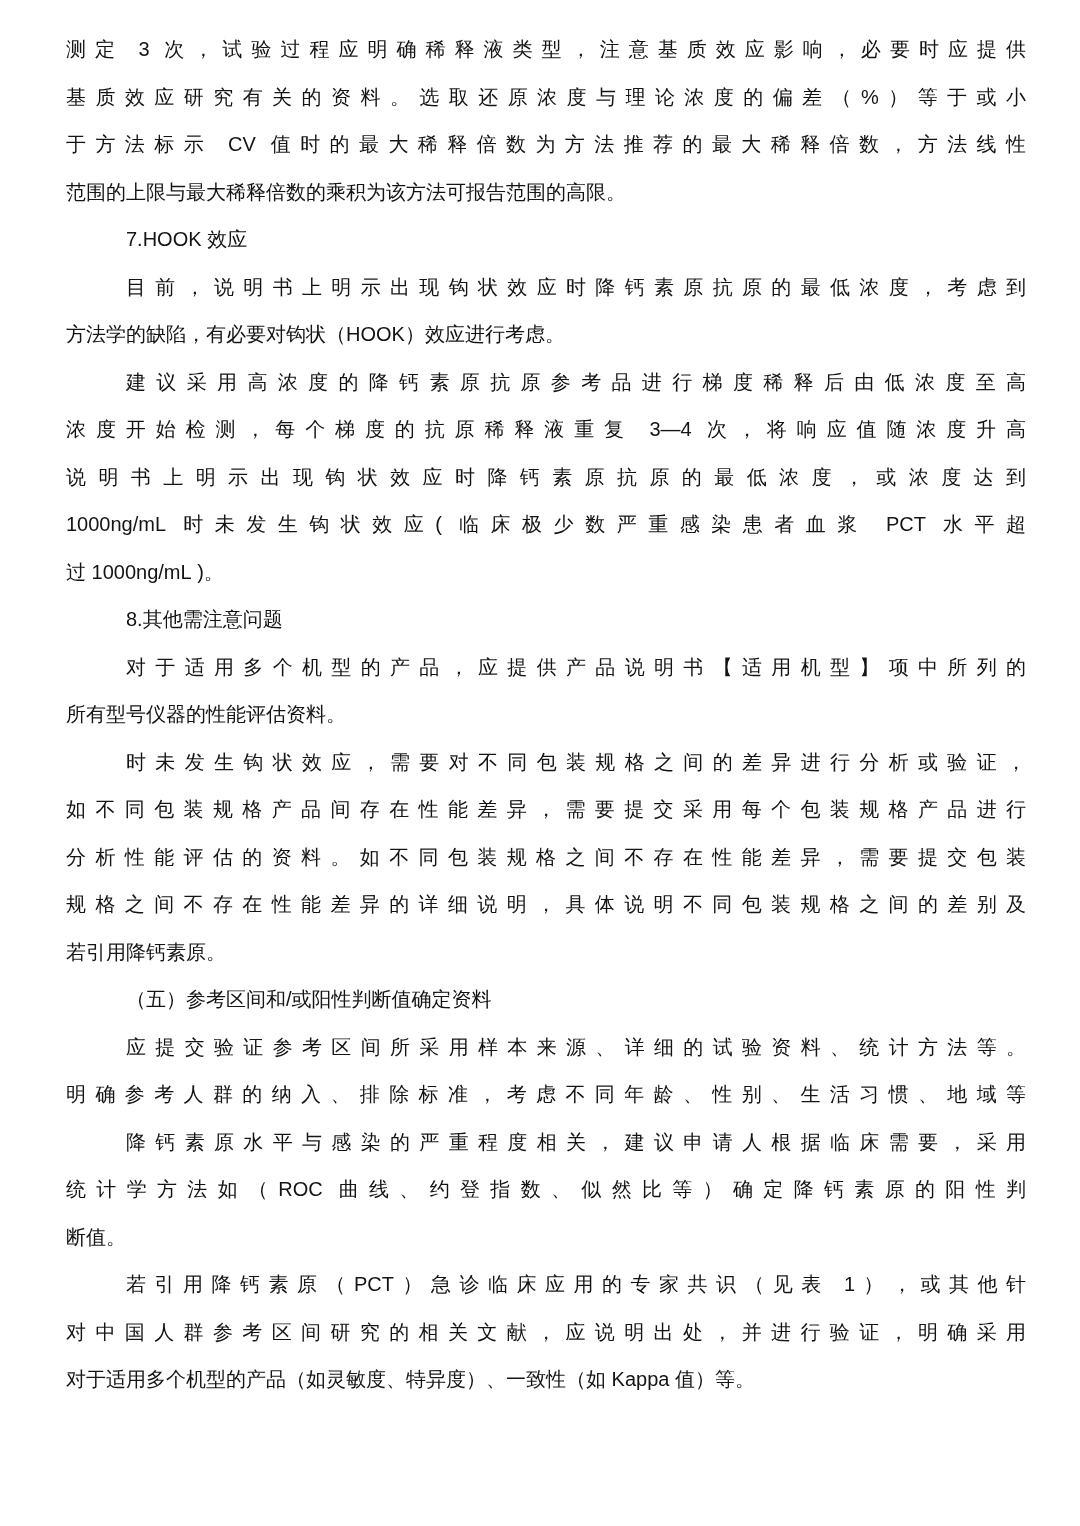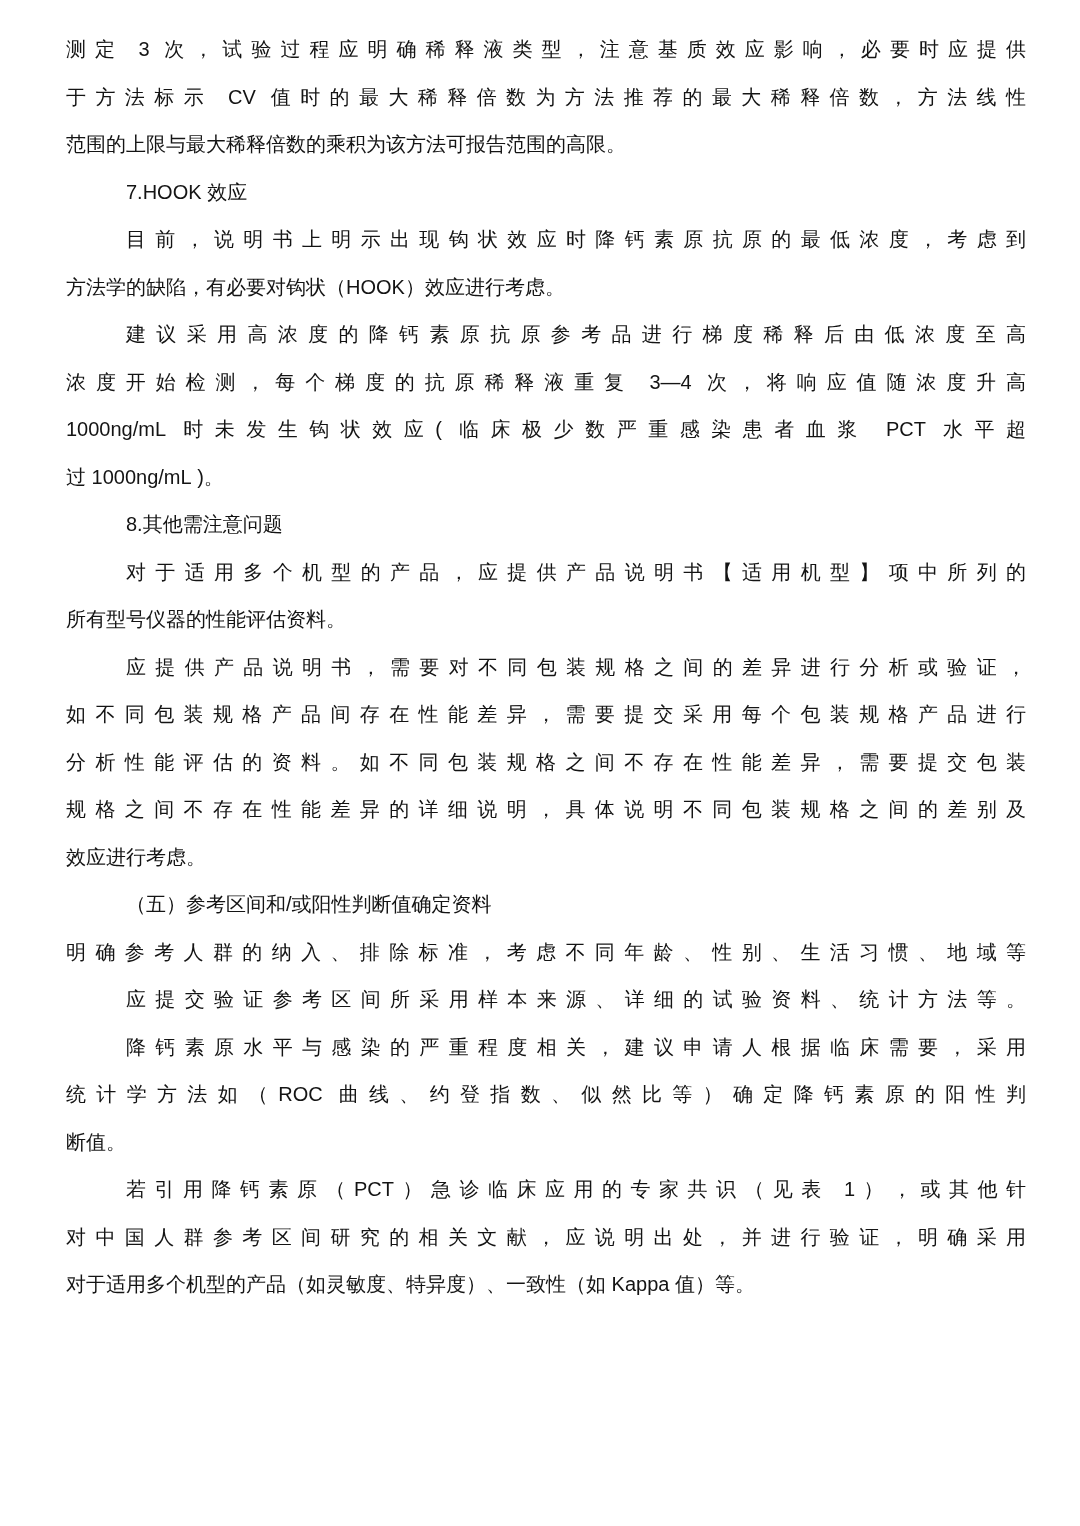--- a/index.html
+++ b/index.html
@@ -38,56 +38,58 @@
     text-indent: 60px;
   }
 </style>
 </head>
 <body>
 
 <div class="page">
   <div id="doc-body">
       <div class="para">
         <div class="line">测定 3 次，试验过程应明确稀释液类型，注意基质效应影响，必要时应提供</div>
+        <div class="line">基质效应研究有关的资料。选取还原浓度与理论浓度的偏差（%）等于或小</div>
         <div class="line">于方法标示 CV 值时的最大稀释倍数为方法推荐的最大稀释倍数，方法线性</div>
         <div class="line last">范围的上限与最大稀释倍数的乘积为该方法可报告范围的高限。</div>
       </div>
       <div class="para">
         <div class="line last indent">7.HOOK 效应</div>
       </div>
       <div class="para">
         <div class="line indent">目前，说明书上明示出现钩状效应时降钙素原抗原的最低浓度，考虑到</div>
         <div class="line last">方法学的缺陷，有必要对钩状（HOOK）效应进行考虑。</div>
       </div>
       <div class="para">
         <div class="line indent">建议采用高浓度的降钙素原抗原参考品进行梯度稀释后由低浓度至高</div>
         <div class="line">浓度开始检测，每个梯度的抗原稀释液重复 3—4 次，将响应值随浓度升高</div>
+        <div class="line">说明书上明示出现钩状效应时降钙素原抗原的最低浓度，或浓度达到</div>
         <div class="line">1000ng/mL 时未发生钩状效应( 临床极少数严重感染患者血浆 PCT 水平超</div>
         <div class="line last">过 1000ng/mL )。</div>
       </div>
       <div class="para">
         <div class="line last indent">8.其他需注意问题</div>
       </div>
       <div class="para">
         <div class="line indent">对于适用多个机型的产品，应提供产品说明书【适用机型】项中所列的</div>
         <div class="line last">所有型号仪器的性能评估资料。</div>
       </div>
       <div class="para">
-        <div class="line indent">应提供产品说明书，需要对不同包装规格之间的差异进行分析或验证，</div>
+        <div class="line indent">时未发生钩状效应，需要对不同包装规格之间的差异进行分析或验证，</div>
         <div class="line">如不同包装规格产品间存在性能差异，需要提交采用每个包装规格产品进行</div>
         <div class="line">分析性能评估的资料。如不同包装规格之间不存在性能差异，需要提交包装</div>
         <div class="line">规格之间不存在性能差异的详细说明，具体说明不同包装规格之间的差别及</div>
-        <div class="line last">效应进行考虑。</div>
+        <div class="line last">若引用降钙素原。</div>
       </div>
       <div class="para">
         <div class="line last indent">（五）参考区间和/或阳性判断值确定资料</div>
       </div>
       <div class="para">
+        <div class="line indent">应提交验证参考区间所采用样本来源、详细的试验资料、统计方法等。</div>
         <div class="line">明确参考人群的纳入、排除标准，考虑不同年龄、性别、生活习惯、地域等</div>
-        <div class="line indent">应提交验证参考区间所采用样本来源、详细的试验资料、统计方法等。</div>
       </div>
       <div class="para">
         <div class="line indent">降钙素原水平与感染的严重程度相关，建议申请人根据临床需要，采用</div>
         <div class="line">统计学方法如（ROC 曲线、约登指数、似然比等）确定降钙素原的阳性判</div>
         <div class="line last">断值。</div>
       </div>
       <div class="para">
         <div class="line indent">若引用降钙素原（PCT）急诊临床应用的专家共识（见表 1），或其他针</div>
         <div class="line">对中国人群参考区间研究的相关文献，应说明出处，并进行验证，明确采用</div>
         <div class="line last">对于适用多个机型的产品（如灵敏度、特异度）、一致性（如 Kappa 值）等。</div>

